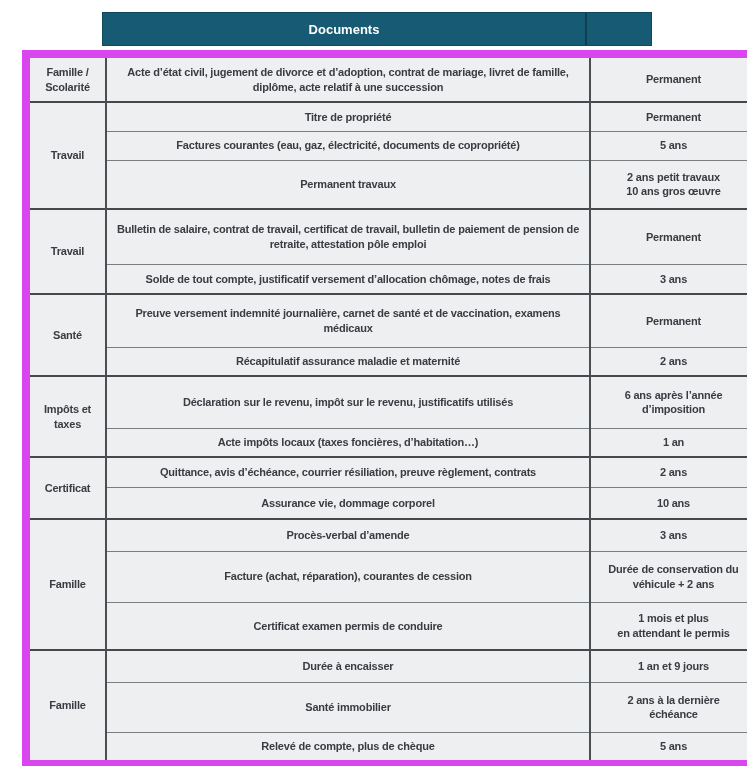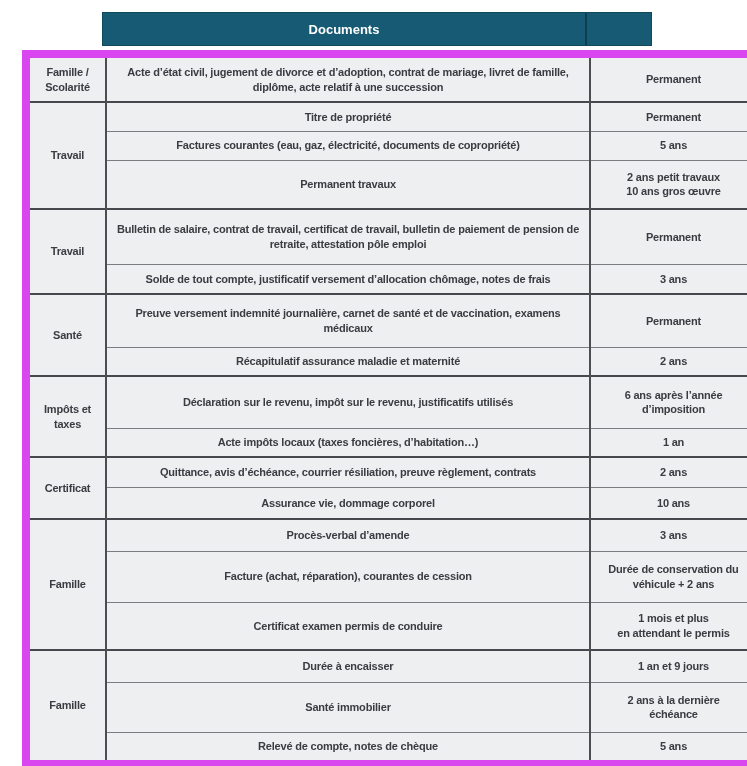--- a/index.html
+++ b/index.html
@@ -162,19 +162,19 @@
         <td class="cat" rowspan="3">Famille</td>
         <td class="doc">Durée à encaisser</td>
         <td class="dur">1 an et 9 jours</td>
       </tr>
       <tr style="height:50px">
         <td class="doc">Santé immobilier</td>
         <td class="dur">2 ans à la dernière
 échéance</td>
       </tr>
       <tr style="height:32px">
-        <td class="doc">Relevé de compte, notes de chèque</td>
+        <td class="doc">Relevé de compte, plus de chèque</td>
         <td class="dur">5 ans</td>
       </tr>
 
     </tbody>
   </table>
 </div>
 
 </body></html>

